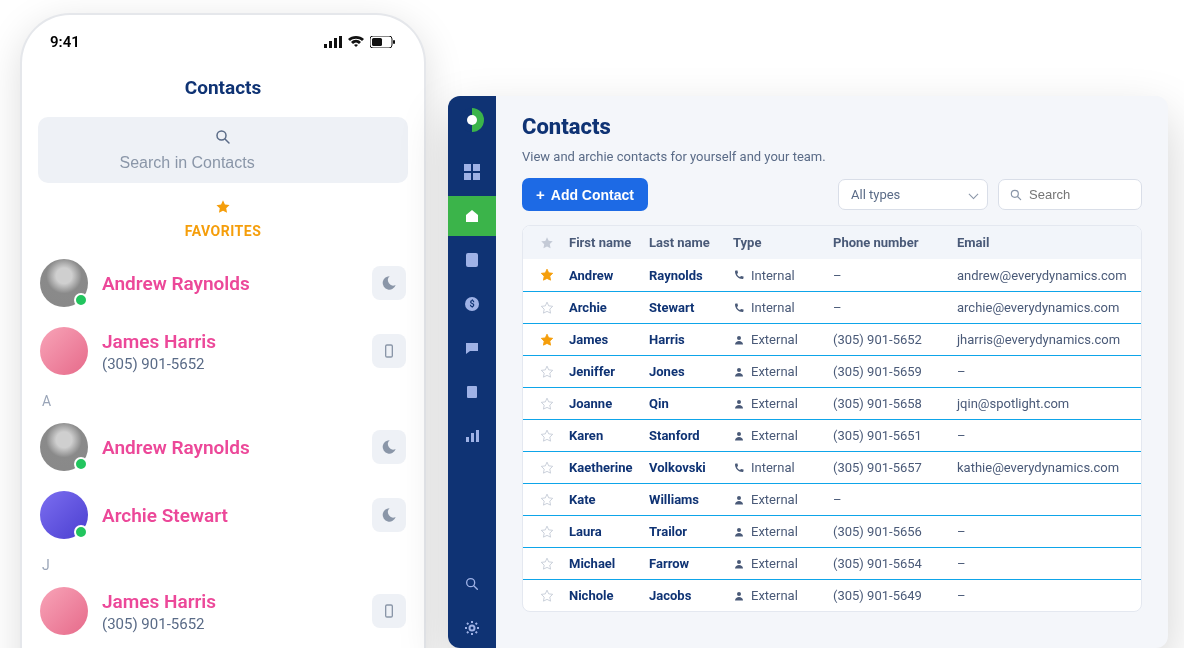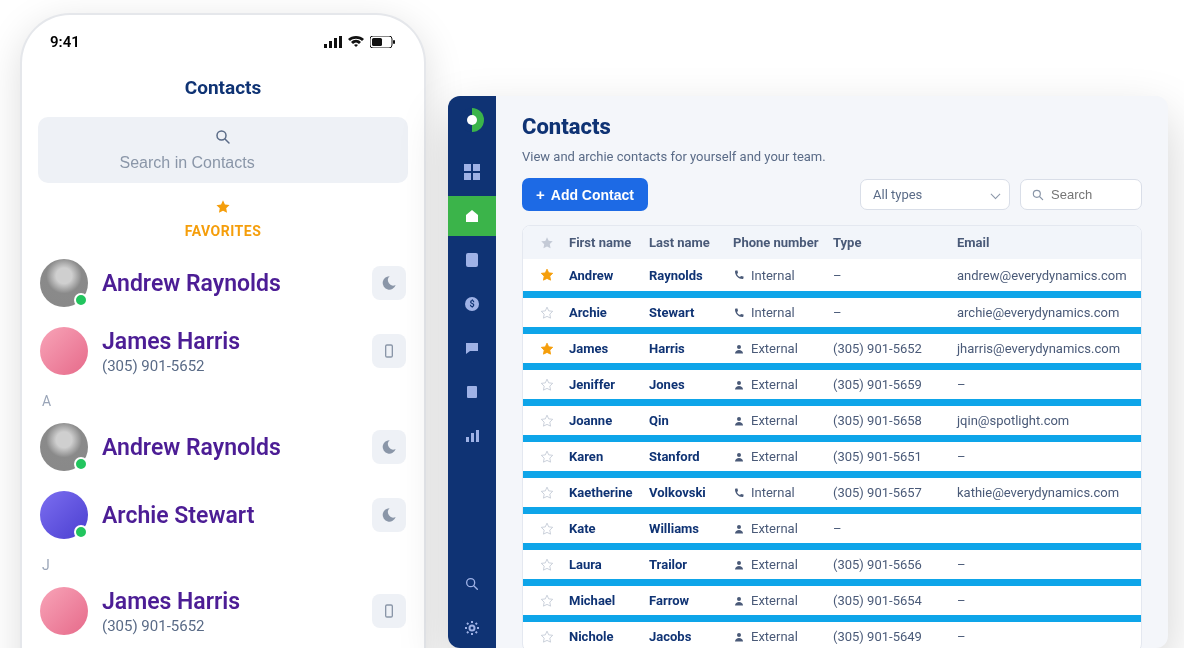--- a/index.html
+++ b/index.html
@@ -14,45 +14,45 @@
 .search-box { margin: 0 16px 16px; background: #eef1f6; border-radius: 10px; display: flex; align-items: center; padding: 11px 14px; gap: 8px; flex-direction: column; }
 .search-box input { border: none; background: transparent; outline: none; font-size: 16px; color: #5a6b87; flex: 1; }
 .search-box input::placeholder { color: #8a96a8; }
 .fav-header { display: flex; align-items: center; gap: 8px; padding: 0 18px 10px; flex-direction: column; }
 .fav-header span { color: #f59e0b; font-weight: 700; font-size: 14px; letter-spacing: 0.5px; }
 .contact-row { display: flex; align-items: center; padding: 10px 18px; gap: 14px; }
 .avatar { width: 48px; height: 48px; border-radius: 50%; position: relative; flex-shrink: 0; }
 .avatar-img { width: 100%; height: 100%; border-radius: 50%; }
 .dot { position: absolute; bottom: 0; right: 0; width: 14px; height: 14px; background: #22c55e; border-radius: 50%; border: 2px solid #fff; }
 .contact-info { flex: 1; }
-.contact-name { font-size: 23px; font-weight: 600; color: #4c1d95; }
+.contact-name { font-size: 19px; font-weight: 600; color: #ec4899; }
 .contact-phone { font-size: 15px; color: #5a6b87; margin-top: 2px; }
 .trailing-icon { width: 34px; height: 34px; border-radius: 8px; background: #eef1f6; display: flex; align-items: center; justify-content: center; }
 .section-letter { padding: 8px 20px 4px; color: #9aa5b8; font-size: 14px; }
 
 
 .desktop { position: absolute; left: 448px; top: 96px; width: 720px; height: 552px; background: #f4f6fa; border-radius: 12px; box-shadow: 0 20px 50px rgba(0,0,0,0.18); display: flex; overflow: hidden; }
 .sidebar { width: 48px; background: #0f3374; display: flex; flex-direction: column; align-items: center; padding-top: 12px; gap: 4px; }
 .sb-logo { width: 24px; height: 24px; border-radius: 50%; margin-bottom: 16px; position: relative; }
 .sb-item { width: 48px; height: 40px; display: flex; align-items: center; justify-content: center; cursor: pointer; }
 .sb-item.active { background: #3bb44a; }
 .sb-spacer { flex: 1; }
 .main { flex: 1; padding: 18px 26px; overflow: hidden; }
 .page-title { font-size: 22px; font-weight: 800; color: #0f3374; margin-bottom: 10px; }
 .page-sub { font-size: 13px; color: #5a6b87; margin-bottom: 14px; }
 .toolbar { display: flex; align-items: center; gap: 10px; margin-bottom: 14px; }
 .btn-primary { background: #1d6ae5; color: #fff; border: none; border-radius: 7px; padding: 8px 14px; font-size: 14px; font-weight: 600; display: inline-flex; align-items: center; gap: 6px; cursor: pointer; }
 .btn-primary::before { content: "+"; font-size: 15px; font-weight: 700; }
 .tb-spacer { flex: 1; }
 .select { background: #fff; border: 1px solid #d9dee8; border-radius: 7px; padding: 7px 30px 7px 12px; font-size: 13px; color: #5a6b87; width: 150px; position: relative; cursor: pointer; }
 .select::after { content: ""; position: absolute; right: 10px; top: 50%; width: 6px; height: 6px; border-right: 1.5px solid #8a96a8; border-bottom: 1.5px solid #8a96a8; transform: translateY(-60%) rotate(45deg); }
-.search-desktop { display: flex; align-items: center; gap: 6px; background: #fff; border: 1px solid #d9dee8; border-radius: 7px; padding: 7px 10px; width: 122px; }
+.search-desktop { display: flex; align-items: center; gap: 6px; background: #fff; border: 1px solid #d9dee8; border-radius: 7px; padding: 7px 10px; width: 144px; }
 .search-desktop input { border: none; outline: none; font-size: 13px; flex: 1; min-width: 0; }
 .table { background: #fff; border: 1px solid #e4e8f0; border-radius: 8px; overflow: hidden; font-size: 13px; }
-.tr { display: grid; grid-template-columns: 36px 80px 84px 100px 124px 1fr; align-items: center; min-height: 32px; padding: 0 6px; border-top: 7px solid #0ea5e9; }
+.tr { display: grid; grid-template-columns: 36px 80px 84px 100px 124px 1fr; align-items: center; min-height: 32px; padding: 0 6px; border-top: 1px solid #0ea5e9; }
 .tr:first-child { border-top: none; }
 .thead { background: #f2f5fa; font-weight: 700; color: #0f3374; font-size: 13px; }
 .thead .cell { padding: 9px 4px; }
 .cell { padding: 7px 4px; color: #4a5a78; overflow: hidden; text-overflow: ellipsis; white-space: nowrap; }
 .cell.bold { font-weight: 700; color: #0f3374; }
 .star-cell { display: flex; justify-content: center; }
 .type-cell { display: flex; align-items: center; gap: 6px; }
 
 
 .av-grey { background: radial-gradient(circle at 50% 35%, #cfcfcf 20%, #8a8a8a 45%, #888 100%); }
@@ -277,22 +277,22 @@
     </div>
     <div class="table">
       <div class="tr thead">
         <div class="cell star-cell">
             <svg width="14" height="14" fill="#c4cad6">
               <use href="#star"></use>
             </svg>
           </div>
         <div class="cell">First name</div>
         <div class="cell">Last name</div>
+        <div class="cell">Type</div>
         <div class="cell">Phone number</div>
-        <div class="cell">Type</div>
         <div class="cell">Email</div>
       </div>
       <div id="desktop-rows">
           <div class="tr">
     <div class="cell star-cell">
               <svg width="14" height="14" fill="#f59e0b" stroke="#f59e0b" stroke-width="1.5">
                 <use href="#star"></use>
               </svg>
             </div>
     <div class="cell bold">Andrew</div>

